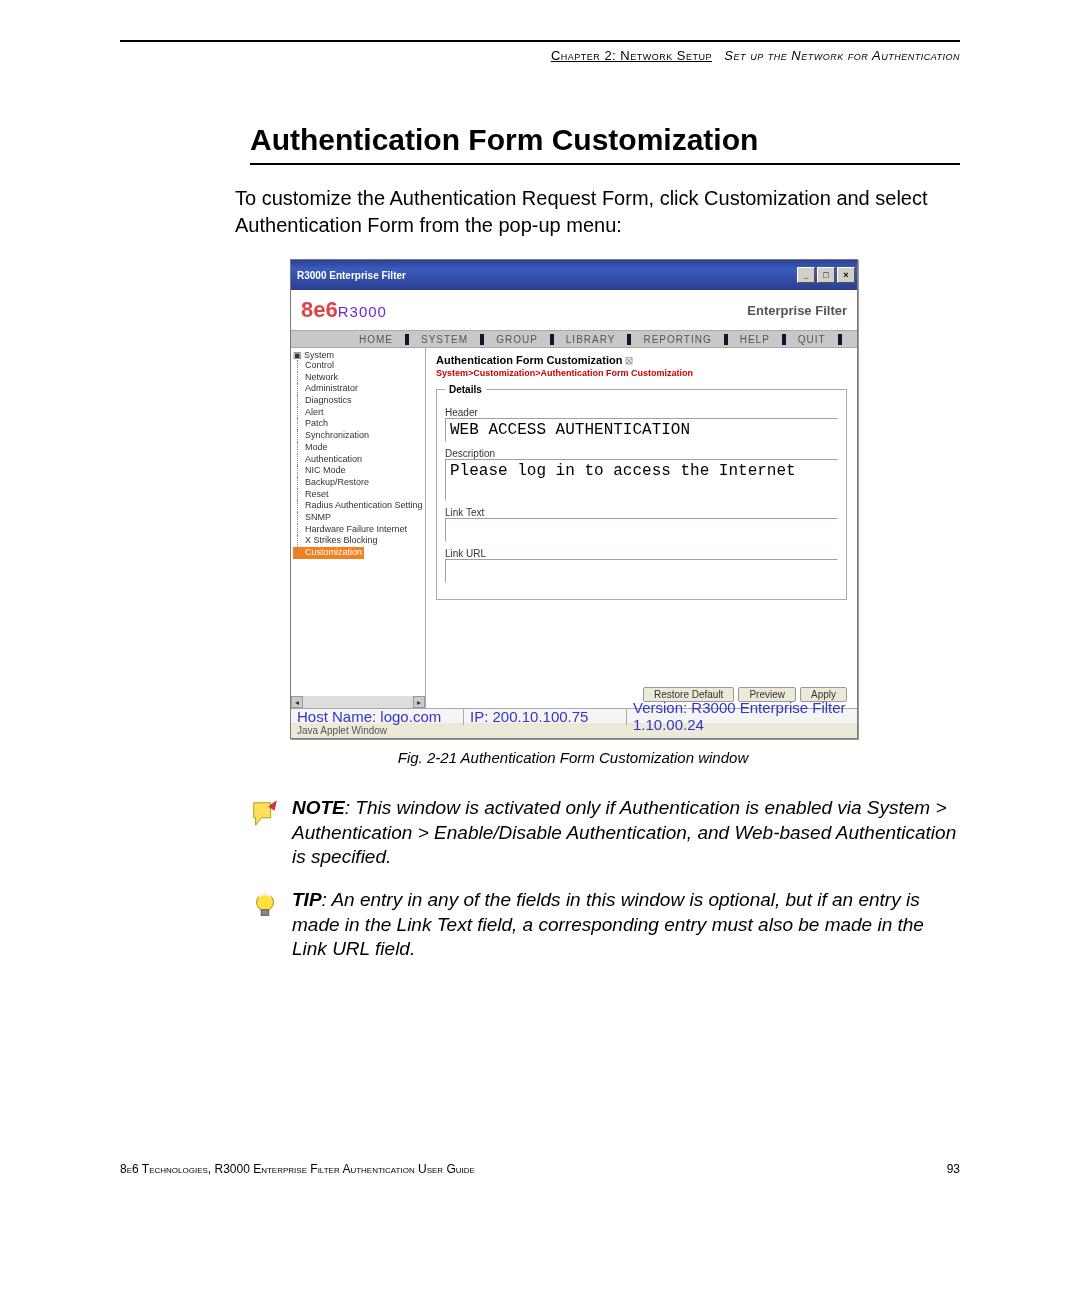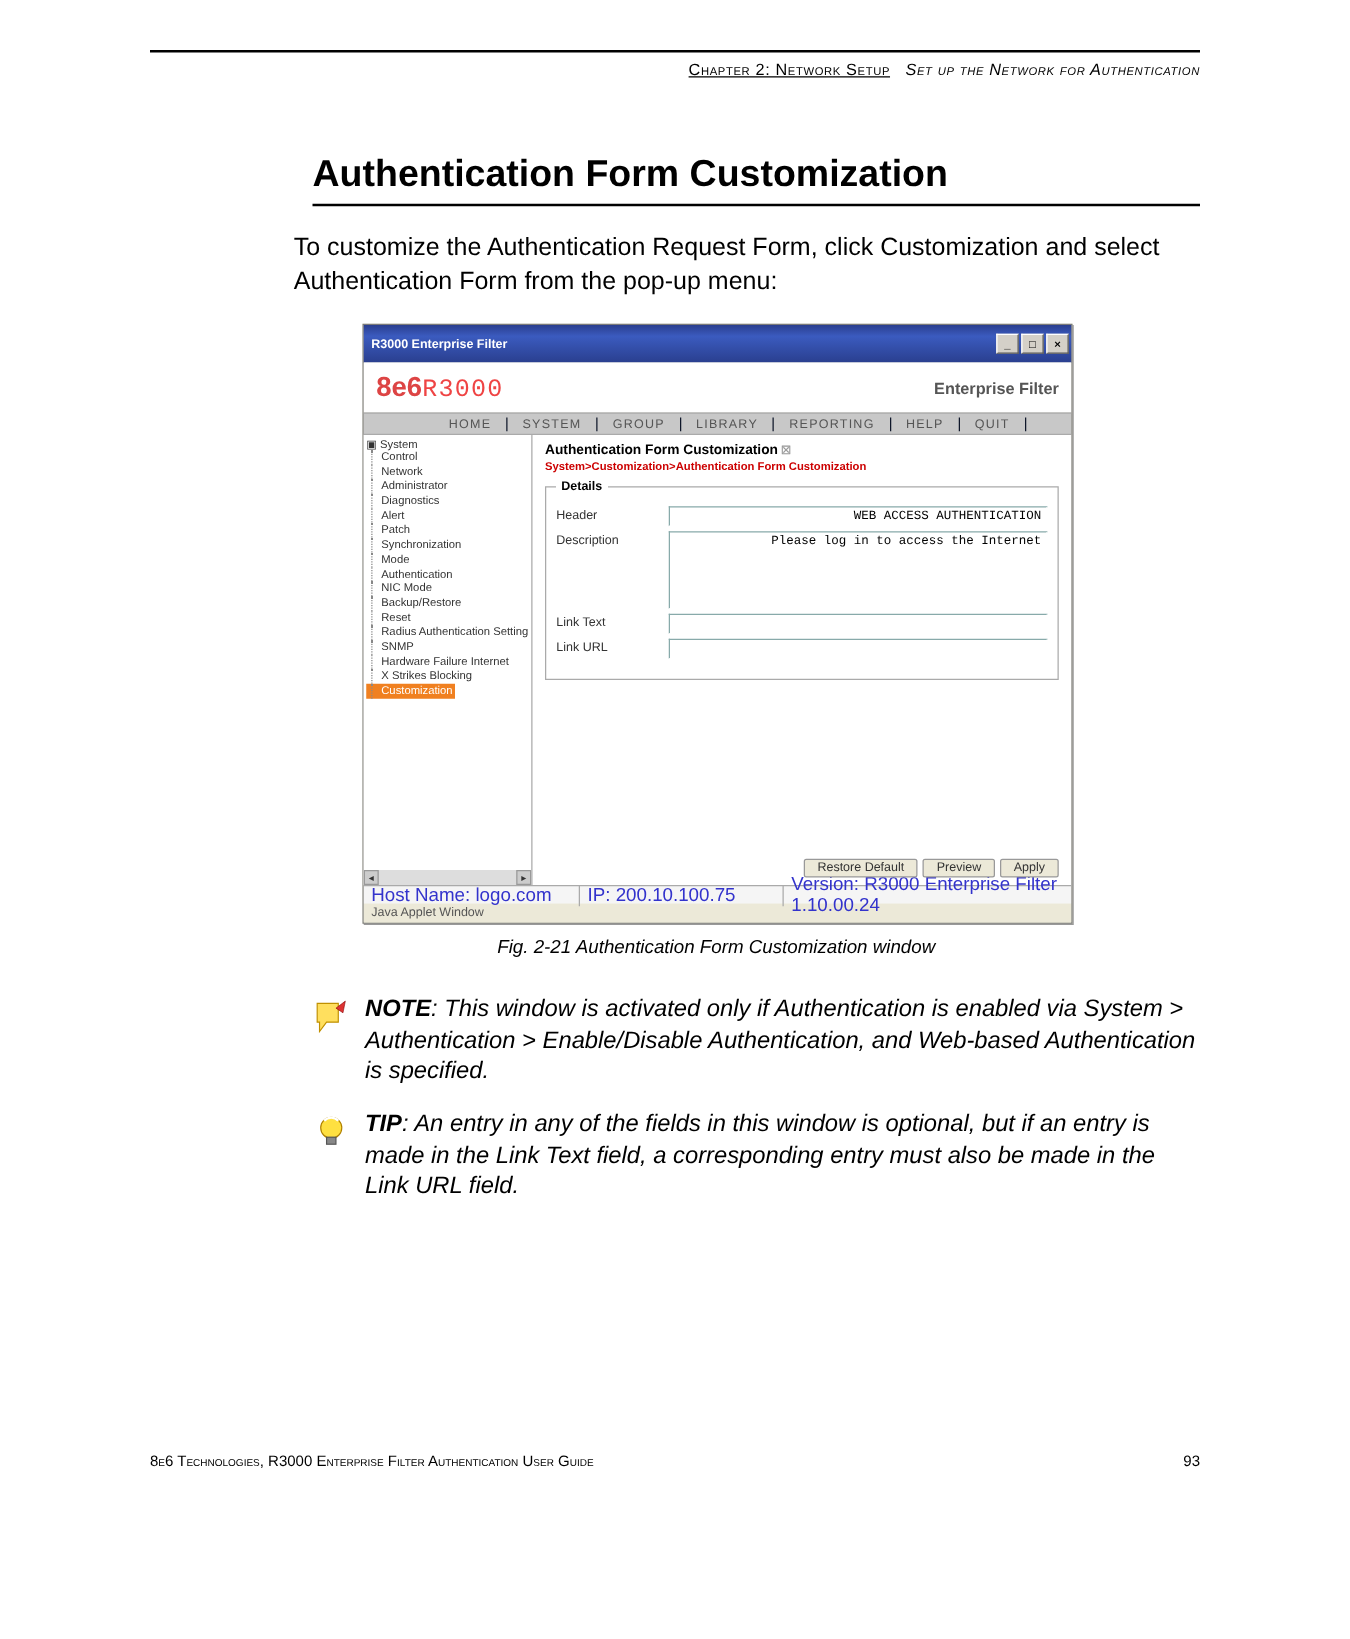--- a/index.html
+++ b/index.html
@@ -98,46 +98,45 @@
     align-items: center;
     justify-content: space-between;
     padding: 0 10px;
   }
   .logo {
     font-size: 22px;
     font-weight: bold;
     color: #d44;
   }
   .logo .black {
-    color: #ef4444;
-    font-size: 20px;
+    color: #6d28d9;
+    font-size: 15px;
     font-weight: normal;
     letter-spacing: 1px;
-    font-family: Liberation Mono, monospace;
   }
   .brand-right {
     color: #555;
     font-size: 13px;
     font-weight: bold;
   }
   .tabs {
     display: flex;
     background: #c8c8c8;
     border-top: 1px solid #aaa;
     border-bottom: 1px solid #aaa;
     height: 16px;
     align-items: center;
   }
   .tab {
     flex: 0 0 auto;
     padding: 0 12px;
     font-size: 10px;
     letter-spacing: 1px;
     color: #555;
-    border-right: 1px solid #0f172a;
+    border-right: 4px solid #0f172a;
     text-align: center;
   }
   .tab:first-child{min-width:90px; text-align:right;}
   .main {
     display: flex;
     height: 360px;
     background: #fff;
   }
   .tree {
     width: 130px;
@@ -209,37 +208,37 @@
     font-size: 10px;
   }
   fieldset.details legend {
     font-weight: bold;
     font-size: 10px;
     padding: 0 4px;
   }
   .form-row {
     display: flex;
     margin: 4px 0;
+    flex-direction: column;
   }
   .form-label {
     width: 90px;
     color: #333;
     padding-top: 2px;
   }
   .form-input {
     flex: 1;
     border: 1px solid #7a9;
     border-color: #8aa #fff #fff #8aa;
     background: #fff;
     height: 16px;
     font-family: "Courier New", monospace;
-    font-size: 10px;
+    font-size: 16px;
     padding: 2px 4px;
     box-sizing: border-box;
-    text-align: right;
   }
   .form-textarea {
     height: 62px;
     resize: none;
   }
   .bottom-buttons {
     position: absolute;
     right: 10px;
     bottom: 6px;
     display: flex;

